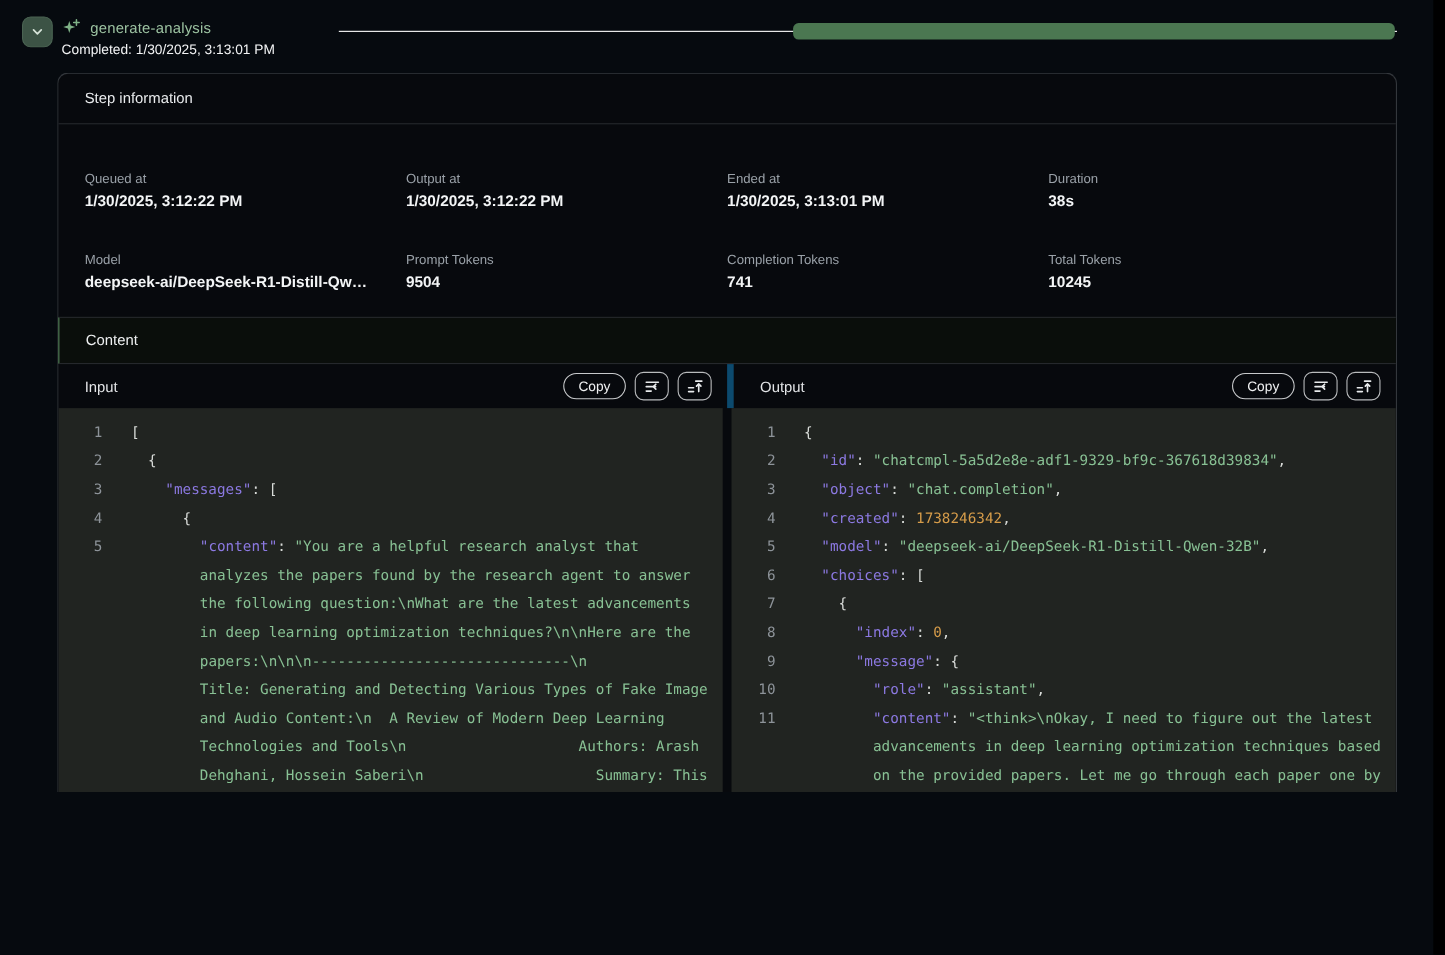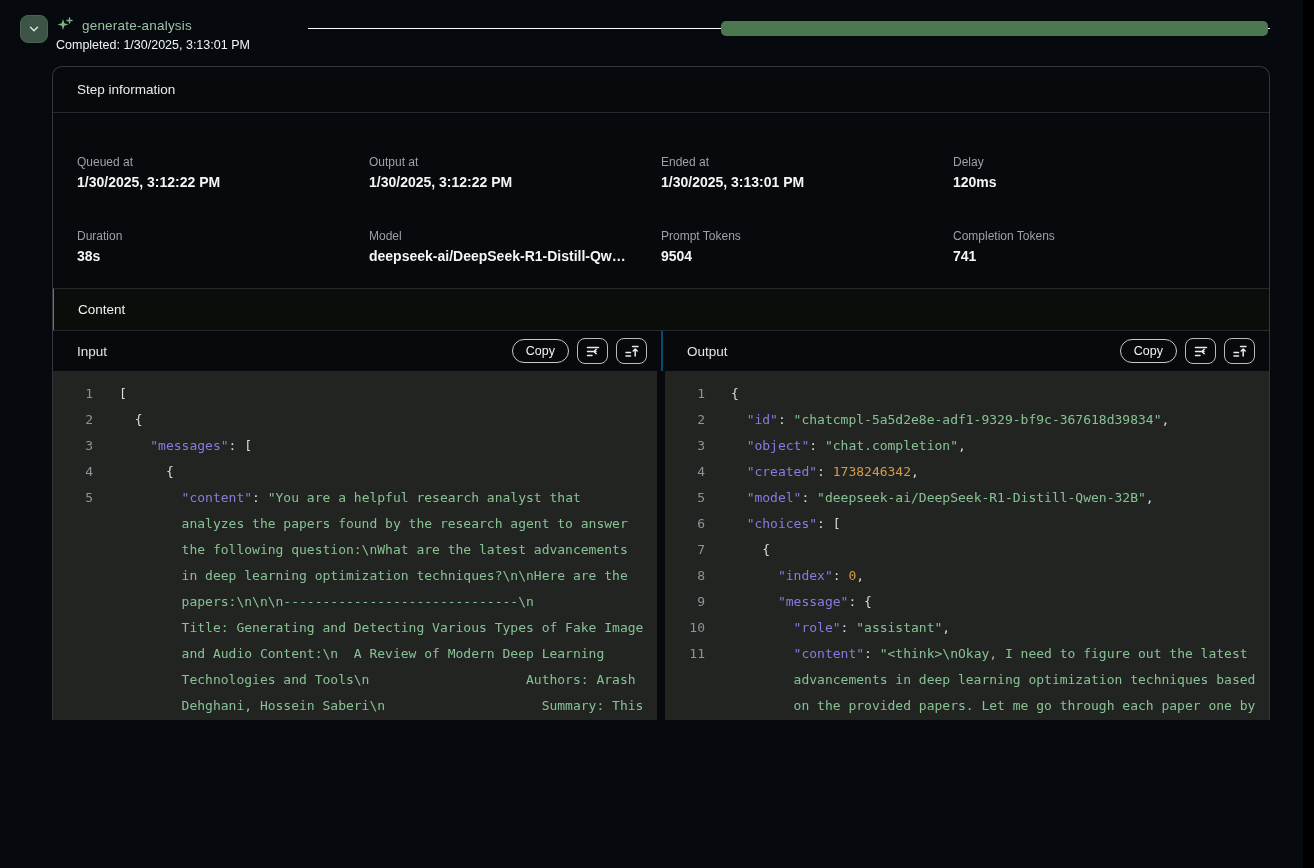--- a/index.html
+++ b/index.html
@@ -42,21 +42,21 @@
   .field-value { color:#f3f5f6; font-size:14px; font-weight:bold;
                  white-space:nowrap; overflow:hidden; text-overflow:ellipsis; max-width:258px; }
 
   .content-header { flex:0 0 43px; display:flex; align-items:center; padding:0 24px;
                     border-top:1px solid #25282c; border-bottom:1px solid #25282c;
                     background:#0a0e0b; border-left:2px solid #55855c; margin-left:-1px;
                     font-size:13.5px; color:#eef0f1; cursor:pointer; }
 
   .io-row { flex:0 0 40px; display:grid; grid-template-columns:1fr 1fr; }
   .io-cell { display:flex; align-items:center; gap:8px; padding:0 14px 0 24px; min-width:0; }
-  .io-cell.right { border-left:2px solid #0c4a6e; }
+  .io-cell.right { border-left:6px solid #0c4a6e; }
   .io-label { flex:1; color:#e3e5e7; font-size:13.5px; }
   .pill-btn { background:transparent; color:#f0f1f2; font-family:"Liberation Sans",sans-serif;
               font-size:12.5px; border:1px solid #c7c9cb; border-radius:999px;
               padding:4px 13px; cursor:pointer; }
   .icon-btn { background:transparent; border:1px solid #b9bbbd; border-radius:8px;
               width:31px; height:26px; display:flex; align-items:center; justify-content:center;
               cursor:pointer; }
 
   
   .code-row { flex:1 1 auto; display:grid; grid-template-columns:1fr 1fr; gap:8px; overflow:hidden; }
@@ -114,24 +114,20 @@
     </div>
     <div class="field">
       <div class="field-label">Output at</div>
       <div class="field-value">1/30/2025, 3:12:22 PM</div>
     </div>
     <div class="field">
       <div class="field-label">Ended at</div>
       <div class="field-value">1/30/2025, 3:13:01 PM</div>
     </div>
     <div class="field">
-      <div class="field-label">Delay</div>
-      <div class="field-value">120ms</div>
-    </div>
-    <div class="field">
       <div class="field-label">Duration</div>
       <div class="field-value">38s</div>
     </div>
     <div class="field">
       <div class="field-label">Model</div>
       <div class="field-value">deepseek-ai/DeepSeek-R1-Distill-Qwen-32B</div>
     </div>
     <div class="field">
       <div class="field-label">Prompt Tokens</div>
       <div class="field-value">9504</div>

